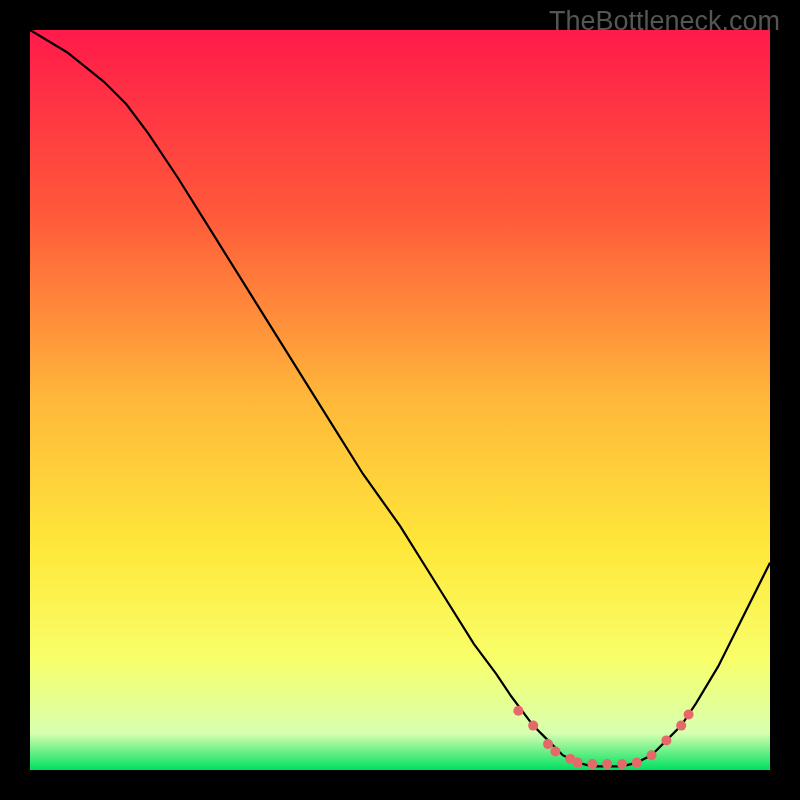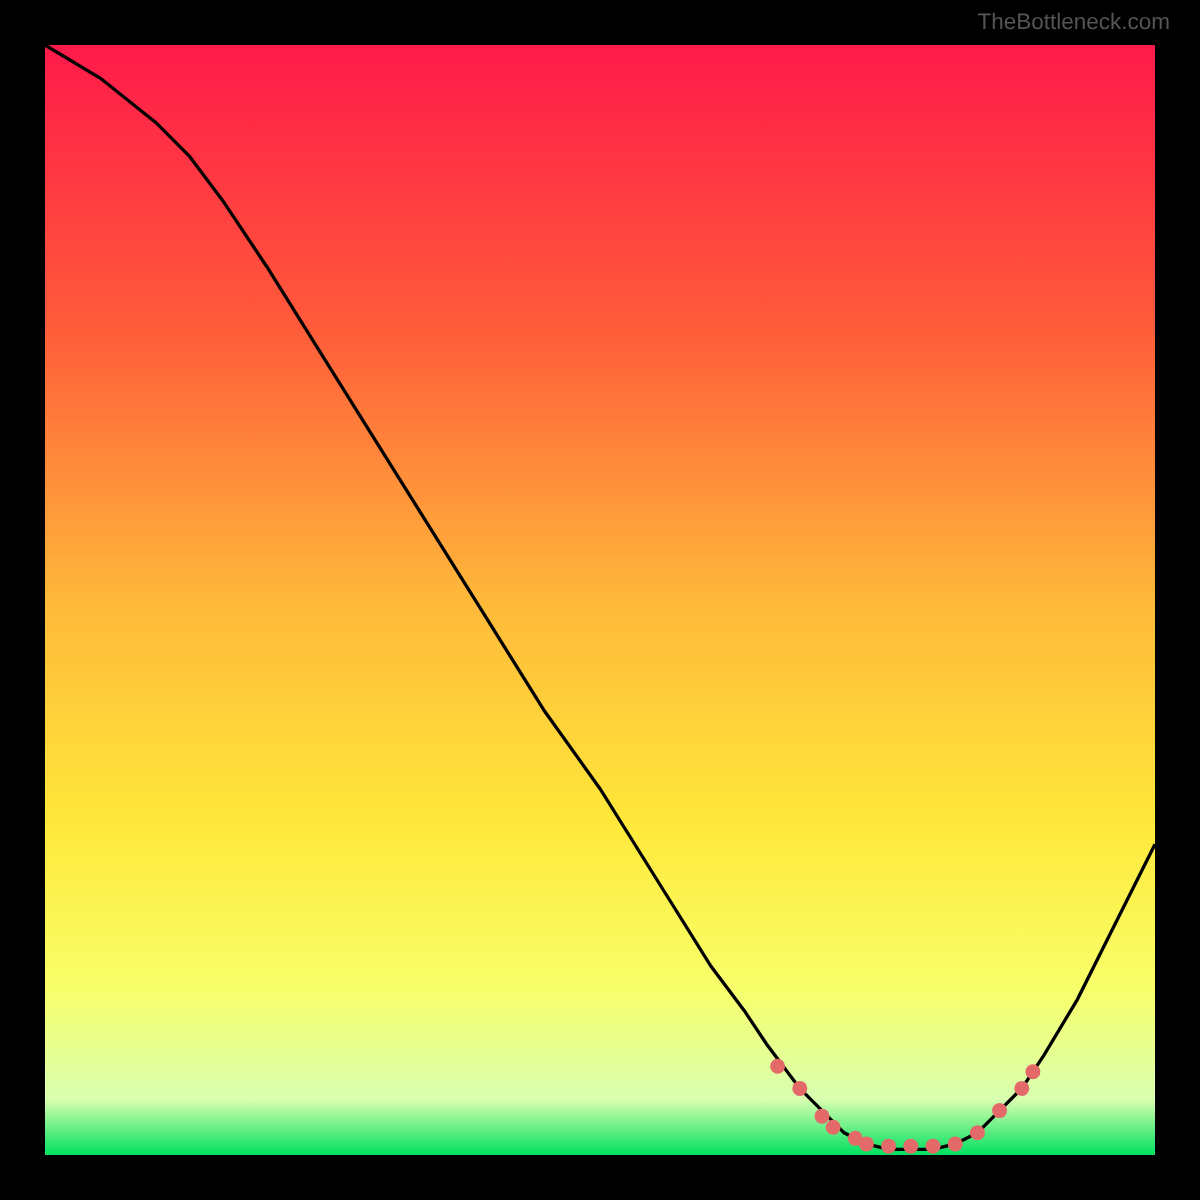--- a/index.html
+++ b/index.html
@@ -9,21 +9,21 @@
     background: #000;
     position: relative;
     font-family: Arial, sans-serif;
     overflow: hidden;
   }
   .watermark {
     position: absolute;
     top: 6px;
     right: 20px;
     color: #555;
-    font-size: 15px;
+    font-size: 27px;
     font-weight: 500;
     z-index: 10;
   }
   .plot-area {
     position: absolute;
     left: 30px;
     top: 30px;
     width: 740px;
     height: 740px;
   }

